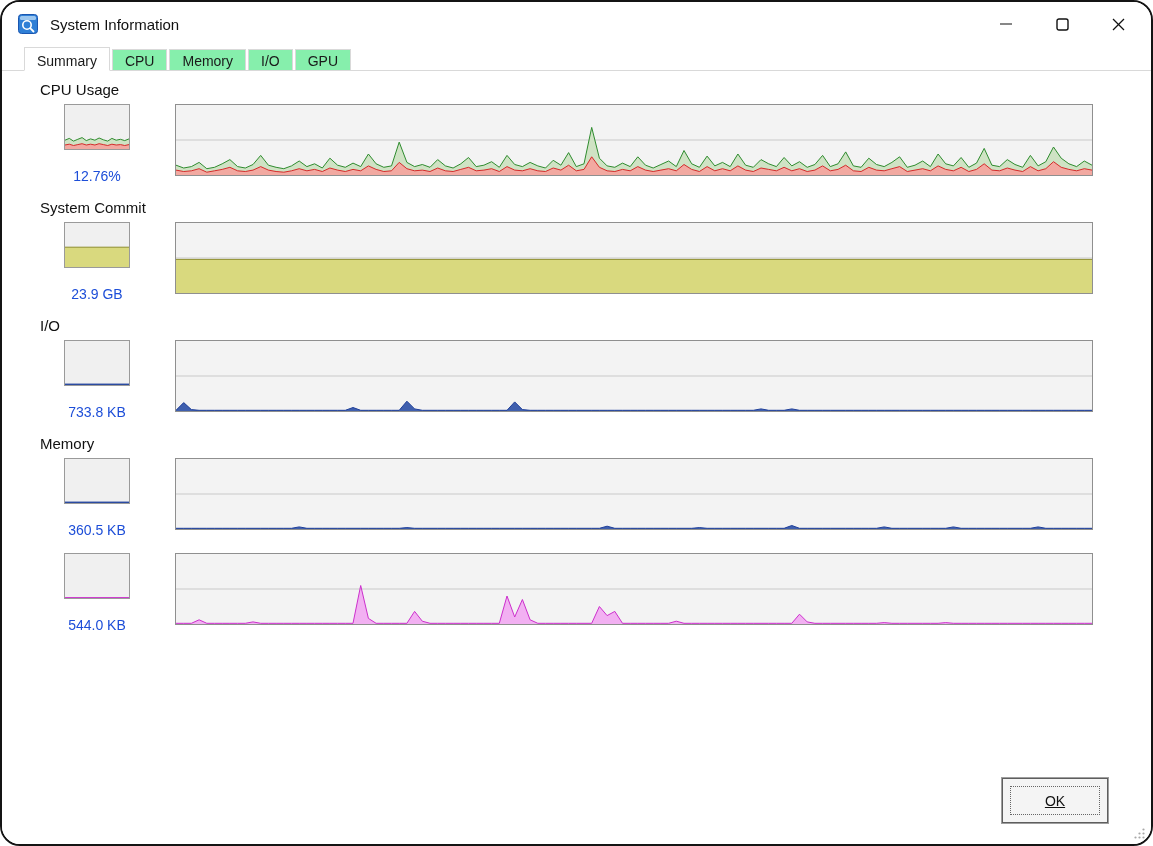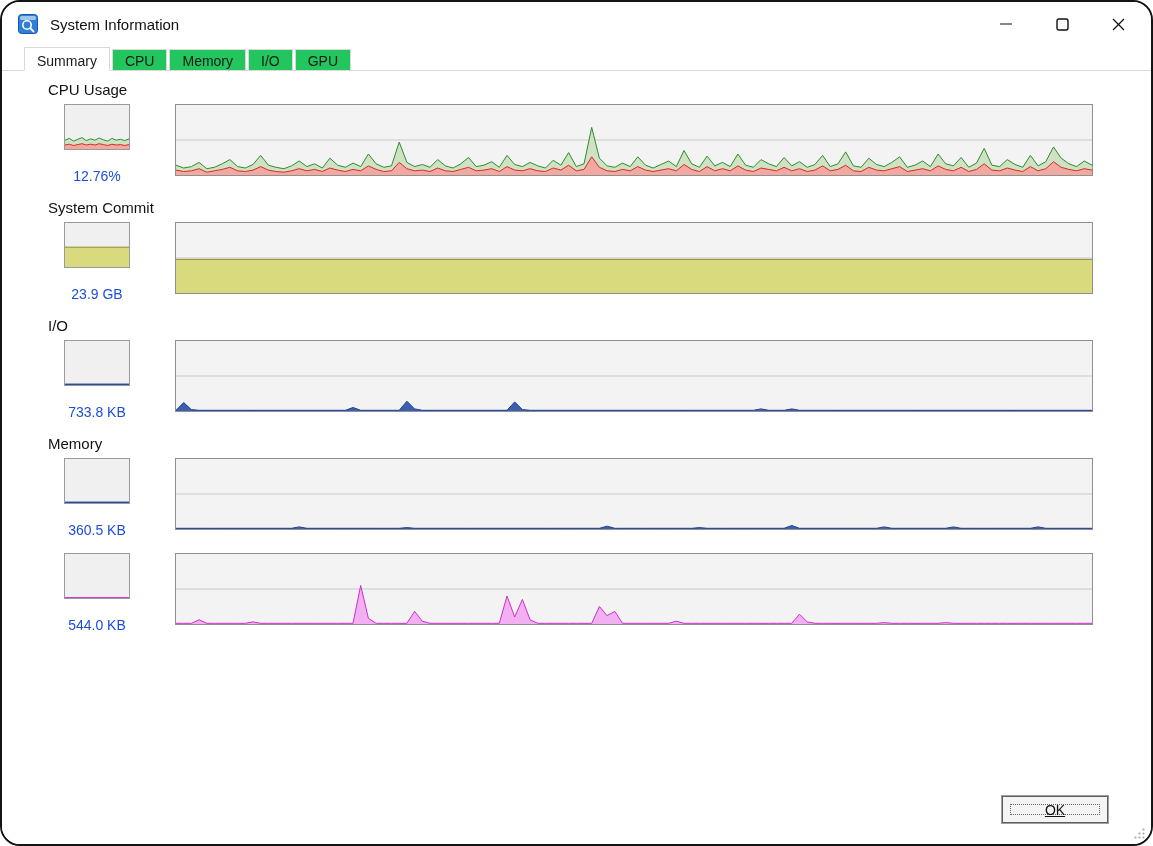--- a/index.html
+++ b/index.html
@@ -11,41 +11,41 @@
   
   .titlebar{height:44px;display:flex;align-items:center;background:#fff;}
   .app-icon{width:20px;height:20px;margin-left:16px;display:inline-block;}
   .title{margin-left:12px;font-size:15px;color:#111;}
   .win-controls{margin-left:auto;display:flex;height:100%;}
   .win-btn{width:46px;height:100%;display:flex;align-items:center;justify-content:center;cursor:pointer;margin-right:10px;}
   
   .tabbar{display:flex;align-items:flex-end;height:25px;padding-left:22px;border-bottom:1px solid #d9d9d9;background:#fff;}
   .tab{
     padding:3px 12px 4px 12px;font-size:14px;color:#1a1a1a;cursor:pointer;
-    border:1px solid #d9d9d9;border-bottom:none;background:#22c55e;margin-right:2px;height:21px;
+    border:1px solid #d9d9d9;border-bottom:none;background:#86efac;margin-right:2px;height:21px;
   }
   .tab.active{background:#fff;height:24px;position:relative;top:1px;border-bottom:1px solid #fff;padding-top:5px;}
   
   .page{position:relative;height:calc(100% - 69px);background:#fff;padding:0 58px 0 24px;}
   .section{margin-top:15px;}
   .section:first-child{margin-top:10px;}
-  .section-label{font-size:15px;color:#111;margin-left:22px;margin-bottom:6px;}
+  .section-label{font-size:15px;color:#111;margin-left:14px;margin-bottom:6px;}
   .section-row{display:flex;align-items:flex-start;}
   .left-col{width:111px;flex:0 0 111px;margin-left:38px;}
   .mini-graph{
     width:66px;height:46px;background:#f0f0f0;border:1px solid #9a9a9a;overflow:hidden;line-height:0;
   }
   .value{width:66px;text-align:center;font-size:14px;color:#1d4ed8;margin-top:18px;white-space:nowrap;}
   .big-graph{
     flex:1;height:72px;background:#f3f3f3;border:1px solid #8f8f8f;overflow:hidden;line-height:0;
   }
   .mini-graph svg,.big-graph svg{display:block;}
   
   .ok-btn{
-    position:absolute;right:43px;bottom:31px;width:106px;height:27px;
+    position:absolute;right:43px;bottom:31px;width:106px;height:45px;
     background:#f4f4f4;border:1px solid #5e5e5e;box-shadow:0 0 0 1px #9e9e9e;
     font-family:"Liberation Sans",sans-serif;font-size:14px;color:#111;cursor:pointer;padding:4px;
   }
   .ok-btn .focus-ring{
     display:flex;align-items:center;justify-content:center;width:calc(100% - 6px);height:calc(100% - 6px);
     margin:3px;border:1px dotted #666;
   }
   .ok-btn .lbl{text-decoration:underline;}
   
   .resize-grip{position:absolute;right:5px;bottom:5px;width:13px;height:13px;cursor:nwse-resize;}

